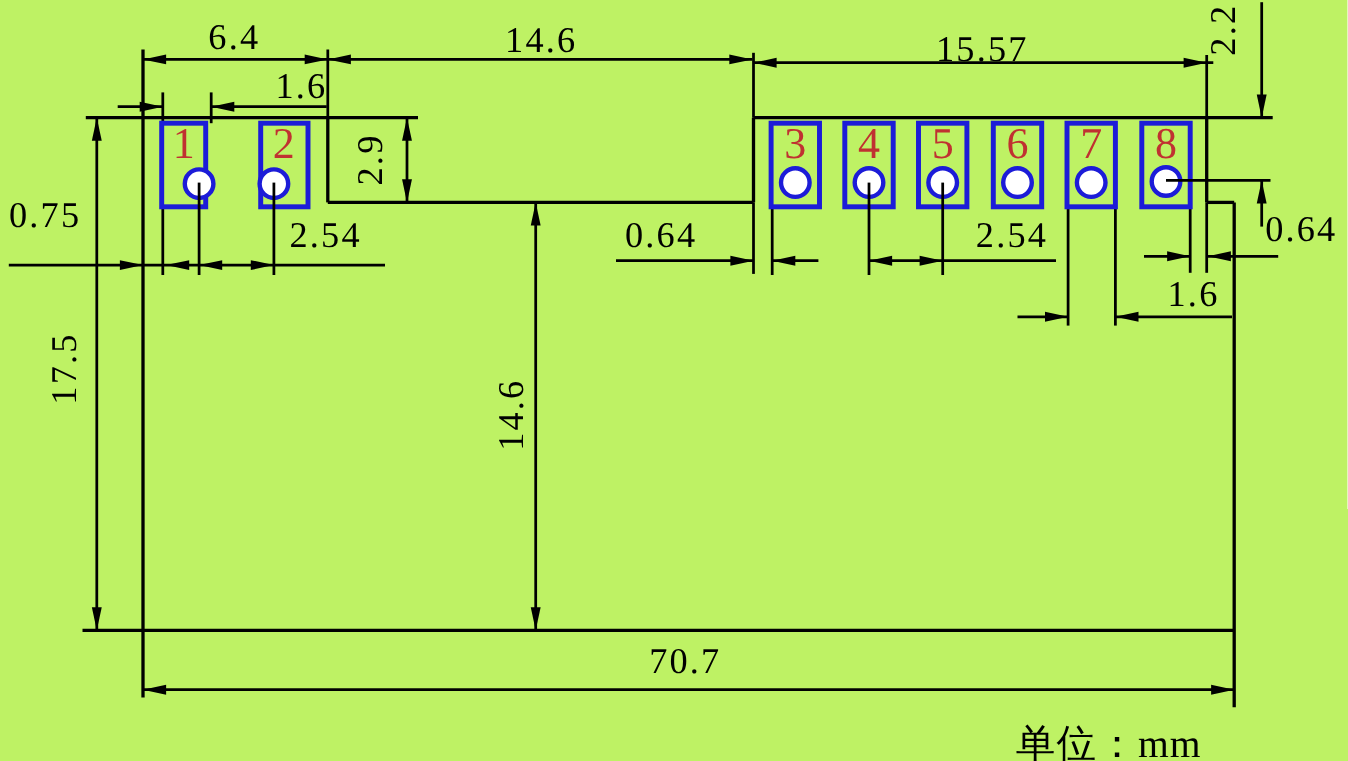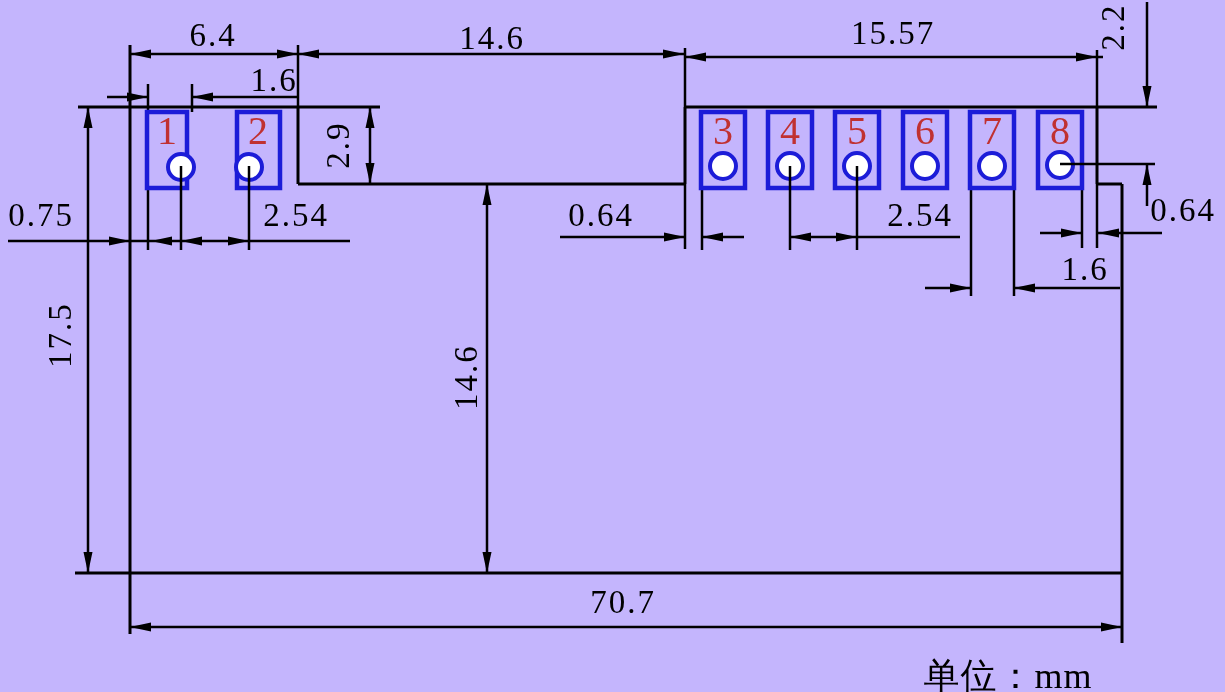--- a/index.html
+++ b/index.html
@@ -1,19 +1,19 @@
 <!DOCTYPE html>
 <html><head>
 <meta charset="utf-8">
 <style>
   html,body{margin:0;padding:0;background:#ffffff;}
   .canvas{
     position:relative;
     width:1225px;height:692px;
-    background:#c4b5fd;
+    background:#bef264;
     overflow:hidden;
     font-family:"Liberation Serif", serif;
   }
   svg{position:absolute;left:0;top:0;}
   .label{
     position:absolute;
     transform:translate(-50%,-50%);
     font:33px "Liberation Serif", serif;
     letter-spacing:2px;
     color:#000;
@@ -134,23 +134,23 @@
       <polygon points="487,184 482.5,205 491.5,205" fill="#000000"></polygon>
       <polygon points="487,573 482.5,552 491.5,552" fill="#000000"></polygon>
       <polygon points="1147,107 1142.5,86 1151.5,86" fill="#000000"></polygon>
       <polygon points="1147,164 1142.5,185 1151.5,185" fill="#000000"></polygon>
       <polygon points="1082,233 1061,228.5 1061,237.5" fill="#000000"></polygon>
       <polygon points="1098,233 1119,228.5 1119,237.5" fill="#000000"></polygon>
     </svg>
 
   <div class="label" style="left:213px;top:35px">6.4</div>
   <div class="label" style="left:492px;top:38px">14.6</div>
-  <div class="label" style="left:893px;top:33px">15.57</div>
+  <div class="label" style="left:893px;top:46px">15.57</div>
   <div class="label" style="left:274px;top:80px">1.6</div>
-  <div class="label" style="left:41px;top:215px">0.75</div>
+  <div class="label" style="left:41px;top:197px">0.75</div>
   <div class="label" style="left:296px;top:215px">2.54</div>
   <div class="label" style="left:601px;top:215px">0.64</div>
   <div class="label" style="left:920px;top:215px">2.54</div>
   <div class="label" style="left:1183px;top:210px">0.64</div>
   <div class="label" style="left:1085px;top:269px">1.6</div>
   <div class="label" style="left:623px;top:602px">70.7</div>
 
   <div class="label vert" style="left:338px;top:145px">2.9</div>
   <div class="label vert" style="left:60px;top:335px">17.5</div>
   <div class="label vert" style="left:466px;top:377px">14.6</div>

